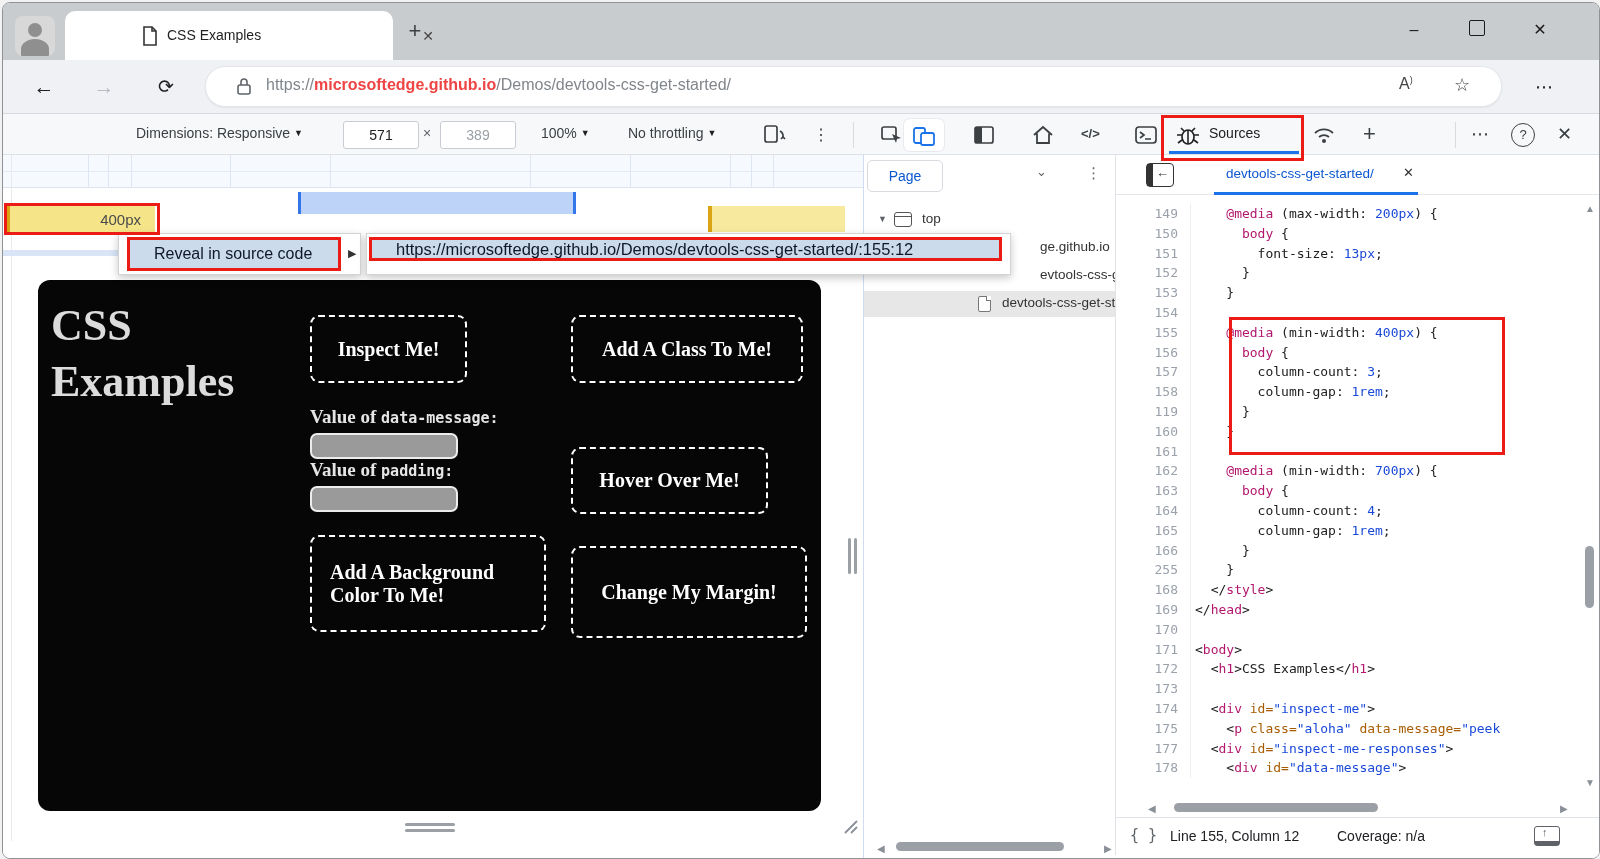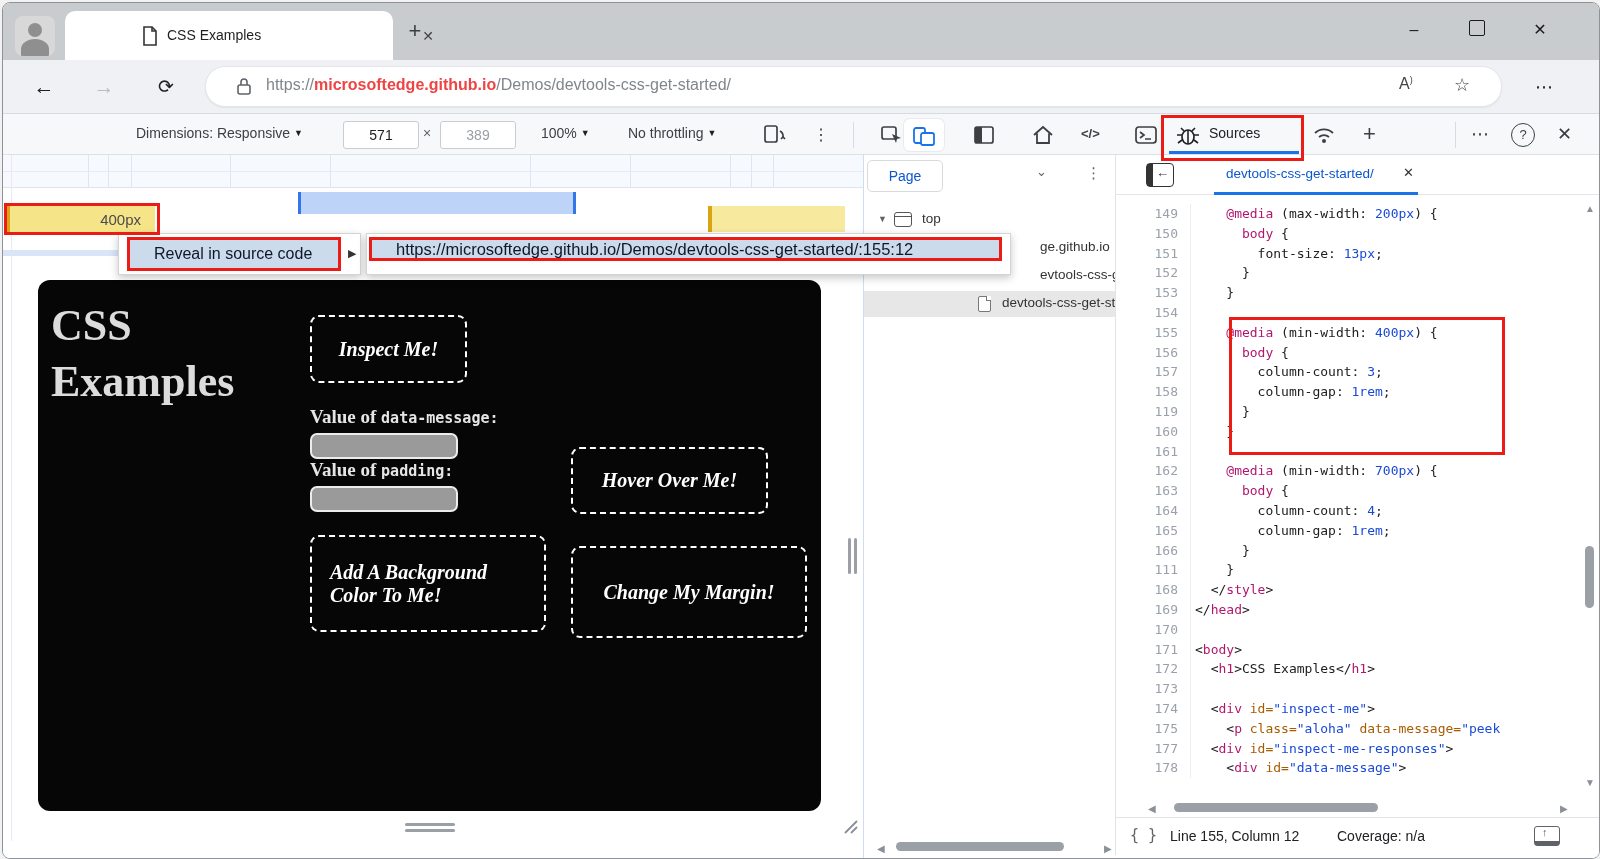--- a/index.html
+++ b/index.html
@@ -41,21 +41,21 @@
   .ruler .mid{position:absolute;left:0;top:16px;width:100%;height:1px;background:#e4ebf5;}
   .tick{position:absolute;top:0;width:1px;height:32px;background:#dde6f2;}
   .leftline{position:absolute;left:8px;top:0;width:1px;height:686px;background:#e8eaf0;}
   .mqblue{position:absolute;left:295px;top:37px;width:278px;height:22px;background:#bdd3f8;border-left:3px solid #3276e9;border-right:3px solid #3276e9;box-sizing:border-box;}
   .mqyellow{position:absolute;top:51px;height:26px;background:#f5e488;border-left:4px solid #daa512;box-sizing:border-box;}
   .badge-text{position:absolute;right:14px;top:5px;font-size:15px;color:#4c4c4c;}
   .mqband{position:absolute;left:0;top:95px;width:115px;height:6px;background:#d9e5f7;}
   
   .demo{position:absolute;left:35px;top:125px;width:783px;height:531px;background:#060606;border-radius:12px;color:#fff;}
   .demo-h1{position:absolute;left:13px;top:18px;width:240px;font-family:"Liberation Serif",serif;font-weight:700;font-size:44px;line-height:1.28;color:#dcdcdc;}
-  .dashbox{position:absolute;border:2px dashed #fff;border-radius:9px;display:flex;align-items:center;justify-content:center;text-align:left;font-family:"Liberation Serif",serif;font-weight:700;font-size:20px;color:#fff;box-sizing:border-box;padding:0 18px;font-style:italic;}
+  .dashbox{position:absolute;border:2px dashed #fff;border-radius:9px;display:flex;align-items:center;justify-content:center;text-align:left;font-family:"Liberation Serif",serif;font-weight:700;font-size:20px;color:#fff;box-sizing:border-box;padding:0 18px;}
   .dlabel{position:absolute;font-family:"Liberation Serif",serif;font-weight:700;font-size:19px;color:#e5e5e5;white-space:nowrap;}
   .dlabel code{font-family:"DejaVu Sans Mono",monospace;font-size:15px;font-weight:700;}
   .gfield{position:absolute;width:148px;height:26px;background:#9a9a9a;border:2px solid #ececec;border-radius:7px;box-sizing:border-box;}
   .hbar{position:absolute;width:50px;height:3px;background:#9aa0a6;border-radius:2px;}
   .vbar{position:absolute;width:3px;height:36px;background:#9aa0a6;border-radius:2px;}
   
   .devtools-left-edge{position:absolute;left:860px;top:0;width:1px;height:703px;background:#cfdcf3;}
   .navigator{position:absolute;left:861px;top:0;width:252px;height:700px;background:#fff;border-right:1px solid #e0e3e8;box-sizing:border-box;}
   .pagechip{position:absolute;left:3px;top:5px;width:74px;height:30px;background:#fff;border:1px solid #d7dade;border-radius:5px;text-align:center;line-height:30px;font-size:14px;color:#0b57d0;}
   .nav-glyph{position:absolute;top:9px;font-size:15px;color:#5f6368;}
@@ -212,20 +212,23 @@
       <span class="badge-text">400px</span>
     </div>
     <div class="mqyellow" style="left:705px;width:137px;background:#f7e99d;"></div>
     <div class="mqband"></div>
 
     <div class="demo">
       <div class="demo-h1">CSS Examples</div>
       <div class="dashbox" style="left:272px;top:35px;width:157px;height:68px;justify-content:center;">
           <span>Inspect Me!</span>
         </div>
+      <div class="dashbox" style="left:533px;top:35px;width:232px;height:68px;justify-content:center;">
+          <span>Add A Class To Me!</span>
+        </div>
       <div class="dlabel" style="left:272px;top:126px;"><span>Value of </span><code>data-message:</code></div>
       <div class="gfield" style="left:272px;top:153px;"></div>
       <div class="dlabel" style="left:272px;top:179px;"><span>Value of </span><code>padding:</code></div>
       <div class="gfield" style="left:272px;top:206px;"></div>
       <div class="dashbox" style="left:533px;top:167px;width:197px;height:67px;justify-content:center;">
           <span>Hover Over Me!</span>
         </div>
       <div class="dashbox" style="left:272px;top:255px;width:236px;height:97px;">
           <span>Add A Background Color To Me!</span>
         </div>
@@ -291,21 +294,21 @@
           <div class="cl"><span class="ln">157</span><span class="ct"><span class="tok-p">        column-count: </span><span class="tok-v">3</span><span class="tok-p">;</span></span></div>
           <div class="cl"><span class="ln">158</span><span class="ct"><span class="tok-p">        column-gap: </span><span class="tok-v">1rem</span><span class="tok-p">;</span></span></div>
           <div class="cl"><span class="ln">119</span><span class="ct"><span class="tok-p">      }</span></span></div>
           <div class="cl"><span class="ln">160</span><span class="ct"><span class="tok-p">    }</span></span></div>
           <div class="cl"><span class="ln">161</span><span class="ct"></span></div>
           <div class="cl"><span class="ln">162</span><span class="ct"><span class="tok-p">    </span><span class="tok-k">@media</span><span class="tok-p"> (min-width: </span><span class="tok-v">700px</span><span class="tok-p">) {</span></span></div>
           <div class="cl"><span class="ln">163</span><span class="ct"><span class="tok-p">      </span><span class="tok-k">body</span><span class="tok-p"> {</span></span></div>
           <div class="cl"><span class="ln">164</span><span class="ct"><span class="tok-p">        column-count: </span><span class="tok-v">4</span><span class="tok-p">;</span></span></div>
           <div class="cl"><span class="ln">165</span><span class="ct"><span class="tok-p">        column-gap: </span><span class="tok-v">1rem</span><span class="tok-p">;</span></span></div>
           <div class="cl"><span class="ln">166</span><span class="ct"><span class="tok-p">      }</span></span></div>
-          <div class="cl"><span class="ln">111</span><span class="ct"><span class="tok-p">    }</span></span></div>
+          <div class="cl"><span class="ln">255</span><span class="ct"><span class="tok-p">    }</span></span></div>
           <div class="cl"><span class="ln">168</span><span class="ct"><span class="tok-p">  &lt;/</span><span class="tok-k">style</span><span class="tok-p">&gt;</span></span></div>
           <div class="cl"><span class="ln">169</span><span class="ct"><span class="tok-p">&lt;/</span><span class="tok-k">head</span><span class="tok-p">&gt;</span></span></div>
           <div class="cl"><span class="ln">170</span><span class="ct"></span></div>
           <div class="cl"><span class="ln">171</span><span class="ct"><span class="tok-p">&lt;</span><span class="tok-k">body</span><span class="tok-p">&gt;</span></span></div>
           <div class="cl"><span class="ln">172</span><span class="ct"><span class="tok-p">  &lt;</span><span class="tok-k">h1</span><span class="tok-p">&gt;CSS Examples&lt;/</span><span class="tok-k">h1</span><span class="tok-p">&gt;</span></span></div>
           <div class="cl"><span class="ln">173</span><span class="ct"></span></div>
           <div class="cl"><span class="ln">174</span><span class="ct"><span class="tok-p">  &lt;</span><span class="tok-k">div</span><span class="tok-p"> </span><span class="tok-a">id=</span><span class="tok-v">"inspect-me"</span><span class="tok-p">&gt;</span></span></div>
           <div class="cl"><span class="ln">175</span><span class="ct"><span class="tok-p">    &lt;</span><span class="tok-k">p</span><span class="tok-p"> </span><span class="tok-a">class=</span><span class="tok-v">"aloha"</span><span class="tok-p"> </span><span class="tok-a">data-message=</span><span class="tok-v">"peek</span></span></div>
           <div class="cl"><span class="ln">177</span><span class="ct"><span class="tok-p">  &lt;</span><span class="tok-k">div</span><span class="tok-p"> </span><span class="tok-a">id=</span><span class="tok-v">"inspect-me-responses"</span><span class="tok-p">&gt;</span></span></div>
           <div class="cl"><span class="ln">178</span><span class="ct"><span class="tok-p">    &lt;</span><span class="tok-k">div</span><span class="tok-p"> </span><span class="tok-a">id=</span><span class="tok-v">"data-message"</span><span class="tok-p">&gt;</span></span></div>

